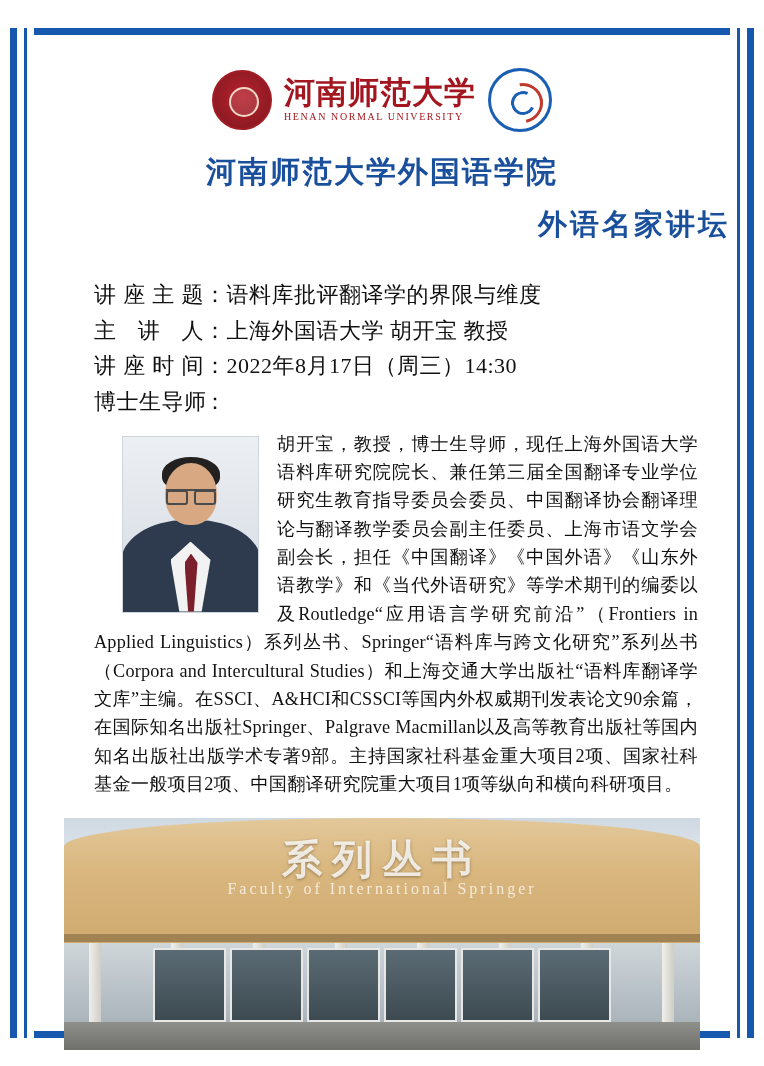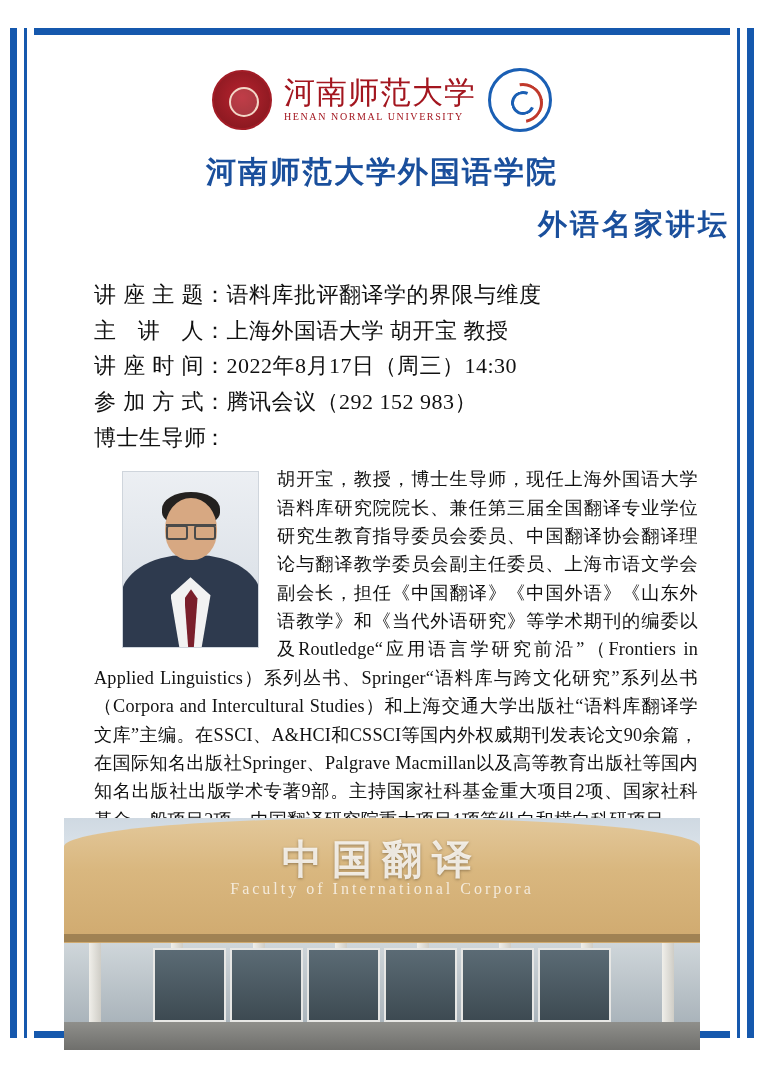--- a/index.html
+++ b/index.html
@@ -72,21 +72,21 @@
   }
   .uni-name {
     display: flex;
     flex-direction: column;
     align-items: flex-start;
     line-height: 1.05;
   }
   .uni-cn {
     font-family: "Liberation Serif", serif;
     font-size: 31px;
-    font-weight: normal;
+    font-weight: bold;
     color: #a3161f;
     letter-spacing: 1px;
     text-align: right;
   }
   .uni-en {
     font-family: Liberation Serif, serif;
     font-size: 10px;
     color: #a3161f;
     letter-spacing: 1.6px;
     margin-top: 2px;
@@ -351,23 +351,20 @@
       <div class="info-line">
         <span class="info-label">讲座主题</span><span>：</span><span>语料库批评翻译学的界限与维度</span>
       </div>
       <div class="info-line">
         <span class="info-label">主讲人</span><span>：</span><span>上海外国语大学 胡开宝 教授</span>
       </div>
       <div class="info-line">
         <span class="info-label">讲座时间</span><span>：</span><span>2022年8月17日（周三）14:30</span>
       </div>
       <div class="info-line">
-        <span class="info-label">参加方式</span><span>：</span><span>腾讯会议（292 152 983）</span>
-      </div>
-      <div class="info-line">
         <span class="info-label">博士生导师</span><span>：</span>
       </div>
     </div>
 
     <div class="bio-wrap">
       <div class="portrait">
         <div class="body"></div>
         <div class="shirt"></div>
         <div class="tie"></div>
         <div class="hair"></div>
@@ -396,17 +393,17 @@
     </div>
     <div class="doors">
       <div></div>
         <div></div>
         <div></div>
         <div></div>
         <div></div>
         <div></div>
     </div>
     <div class="ground"></div>
-    <div class="photo-title">中国翻译</div>
-    <div class="photo-subtitle">Faculty of International Corpora</div>
+    <div class="photo-title">系列丛书</div>
+    <div class="photo-subtitle">Faculty of International Springer</div>
   </div>
 
 </div>
 
 </body></html>

